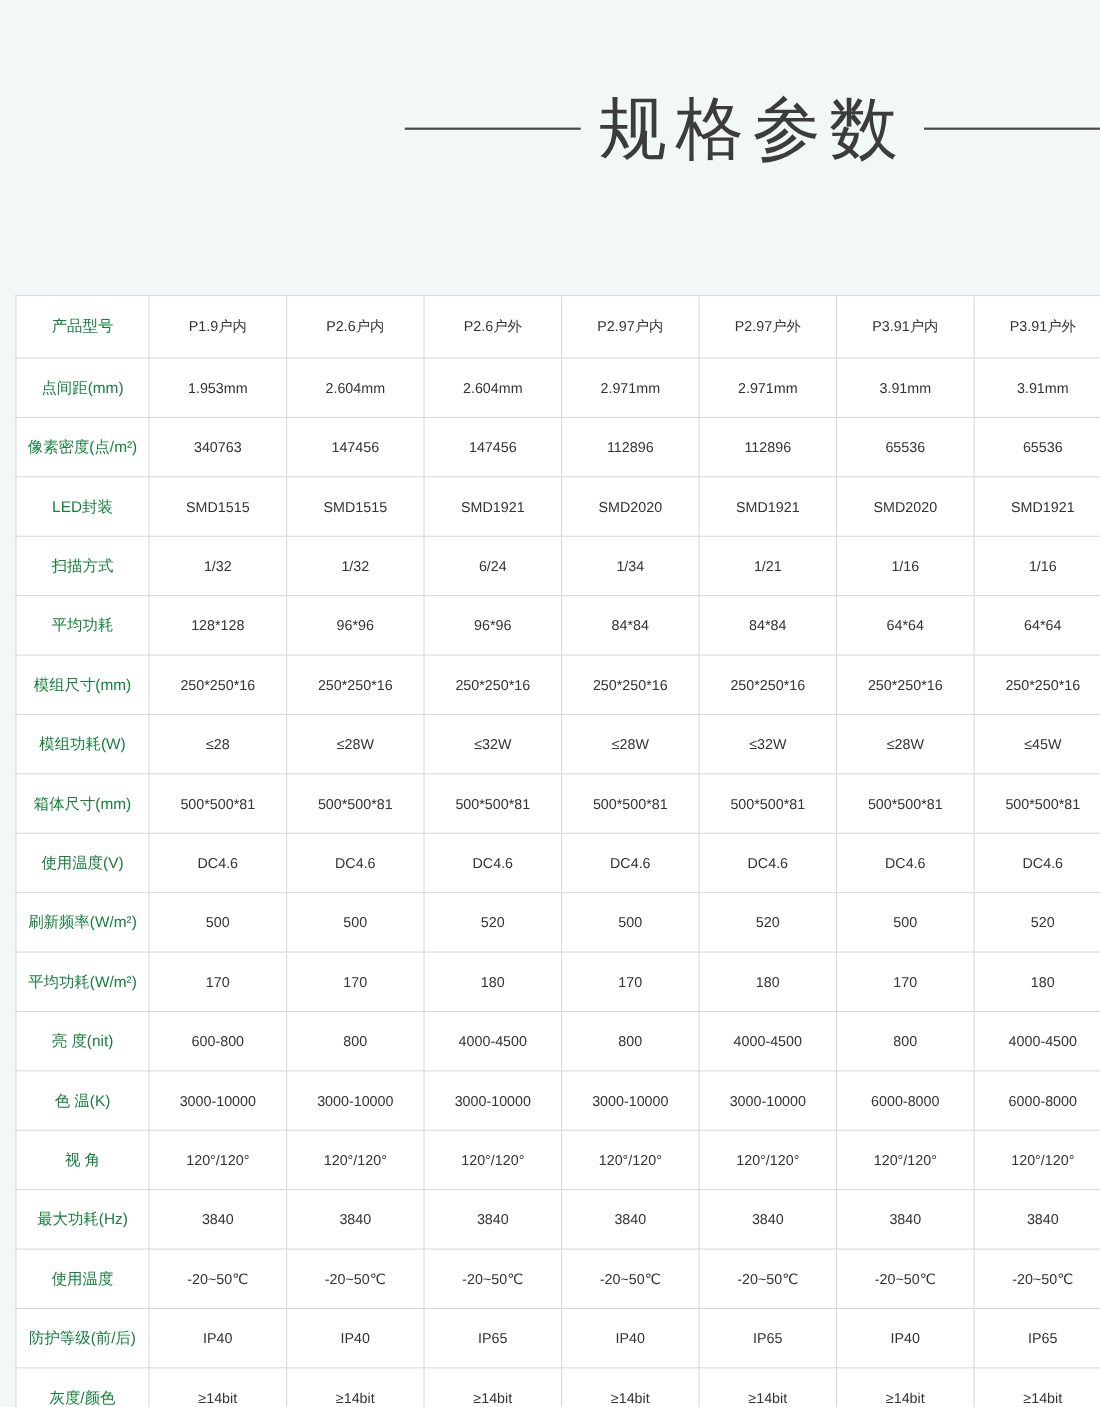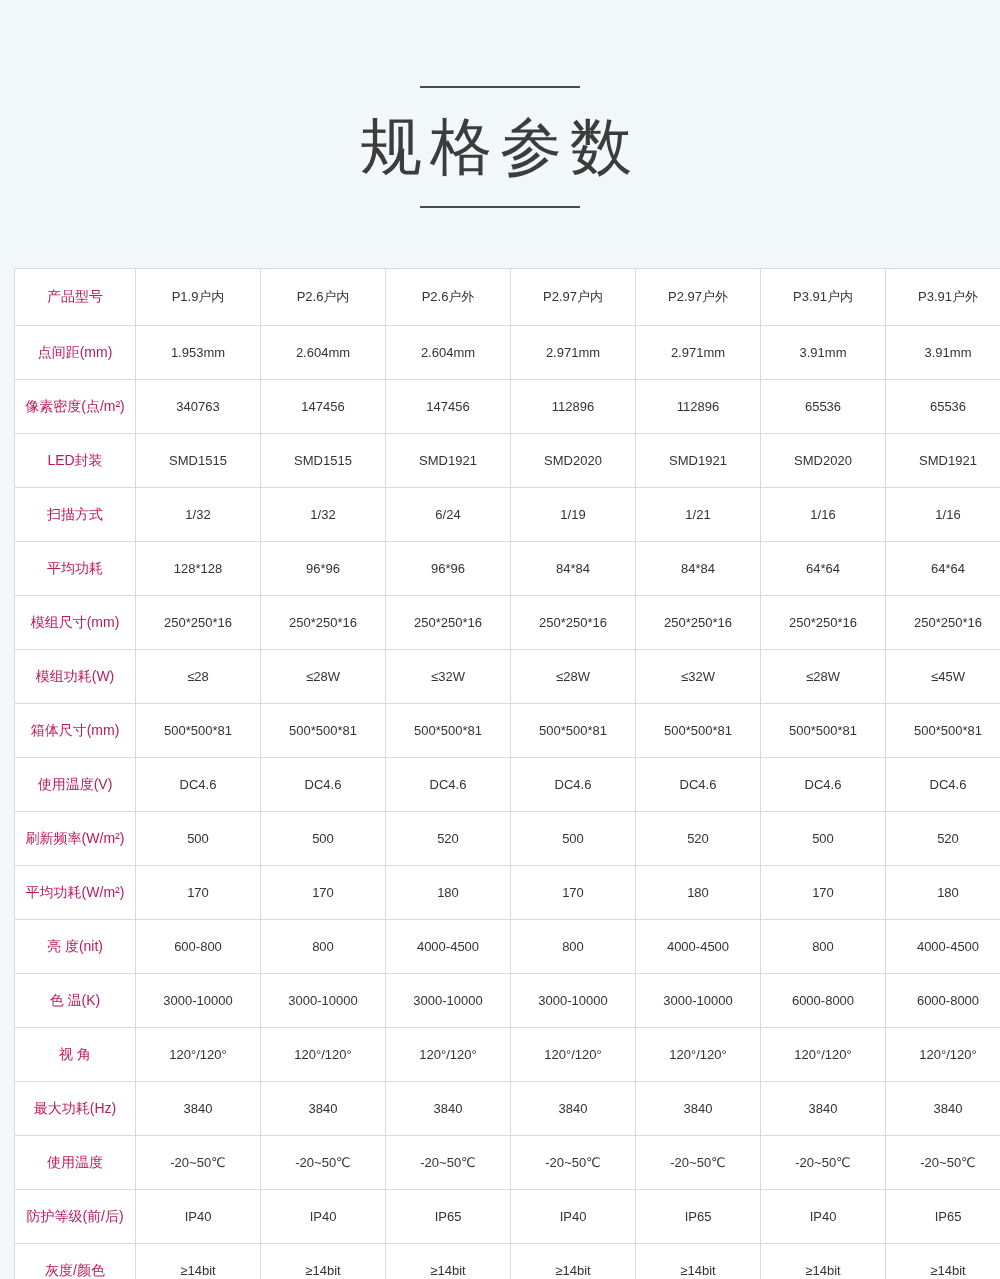--- a/index.html
+++ b/index.html
@@ -17,24 +17,23 @@
   .page {
     position: relative;
     width: 1000px;
     height: 1279px;
     box-sizing: border-box;
   }
   .title-block {
     display: flex;
     align-items: center;
     justify-content: flex-end;
-    gap: 28px;
+    gap: 16px;
     padding-top: 86px;
     padding-bottom: 10px;
-    flex-direction: column;
   }
   .title-rule {
     width: 160px;
     height: 2px;
     background: #4a4a4a;
   }
   .title-text {
     font-size: 62px;
     letter-spacing: 8px;
     color: #3c3c3c;
@@ -62,21 +61,21 @@
     height: 49px;
     font-size: 13.5px;
     color: #333;
     padding: 2px 1px;
     white-space: nowrap;
     overflow: hidden;
   }
   table.spec td.rowhead {
     width: 118px;
     font-size: 14px;
-    color: #be185d;
+    color: #15803d;
   }
   table.spec td.cell {
     width: 122px;
     font-size: 13px;
   }
   table.spec tr:first-child td {
     height: 52px;
   }
 </style>
 </head>
@@ -131,21 +130,21 @@
             <td class="cell">SMD2020</td>
             <td class="cell">SMD1921</td>
             <td class="cell">SMD2020</td>
             <td class="cell">SMD1921</td>
           </tr>
           <tr>
             <td class="rowhead">扫描方式</td>
             <td class="cell">1/32</td>
             <td class="cell">1/32</td>
             <td class="cell">6/24</td>
-            <td class="cell">1/19</td>
+            <td class="cell">1/34</td>
             <td class="cell">1/21</td>
             <td class="cell">1/16</td>
             <td class="cell">1/16</td>
           </tr>
           <tr>
             <td class="rowhead">平均功耗</td>
             <td class="cell">128*128</td>
             <td class="cell">96*96</td>
             <td class="cell">96*96</td>
             <td class="cell">84*84</td>

